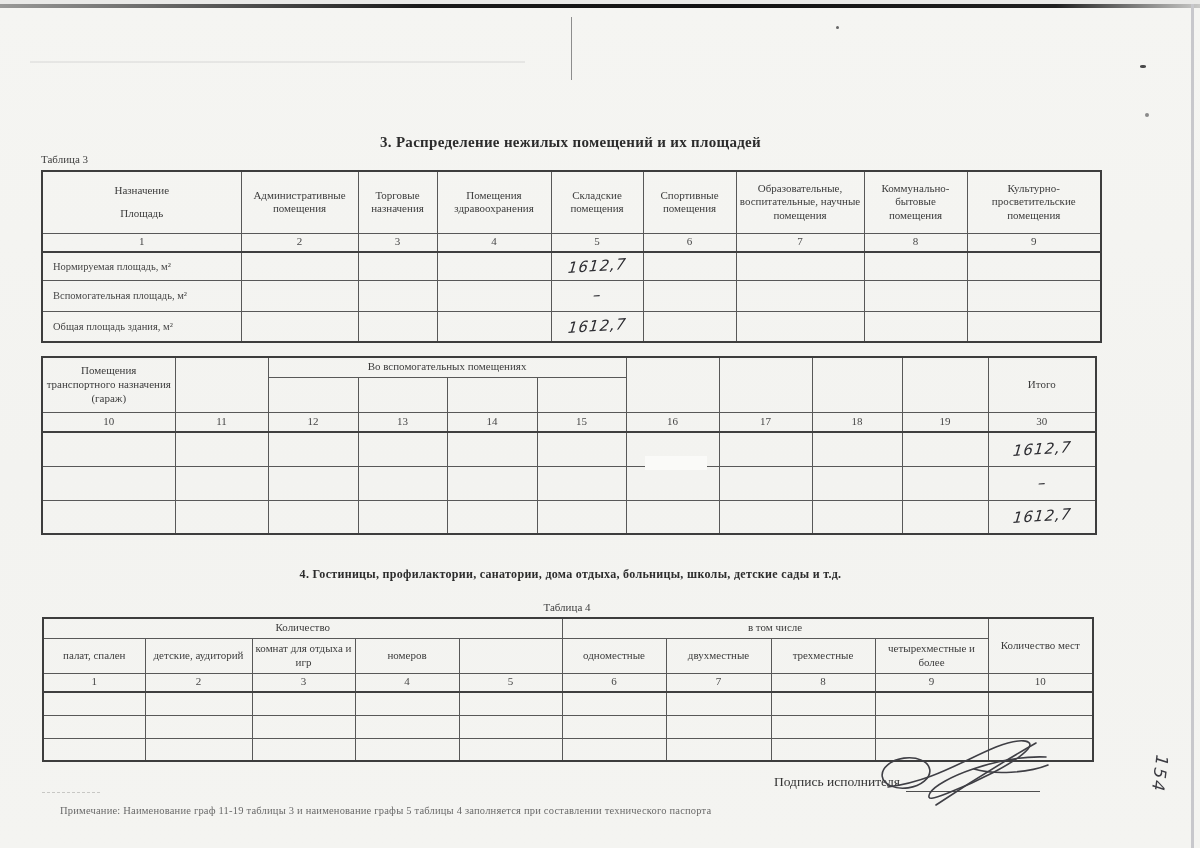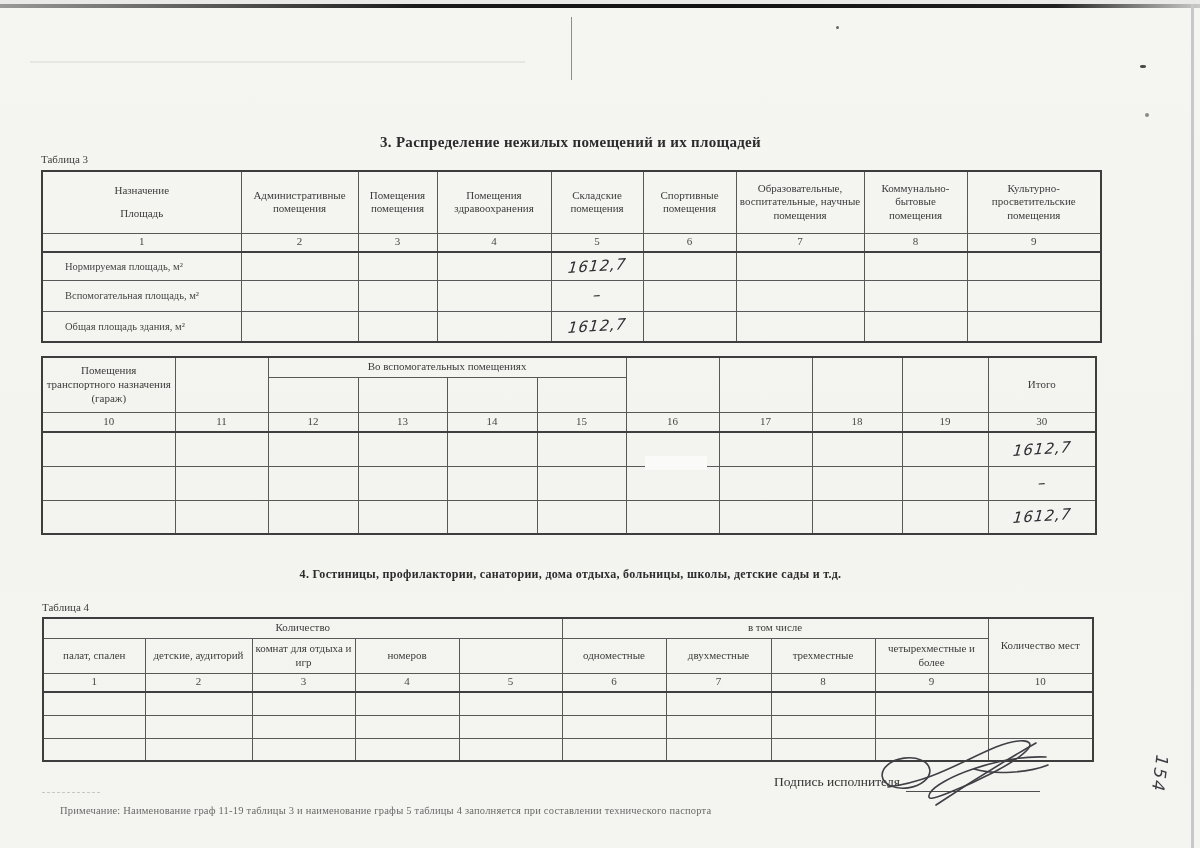--- a/index.html
+++ b/index.html
@@ -9,37 +9,37 @@
         font-family:"Liberation Serif",serif;color:#3b3b3b}
 
   
   table{position:absolute;border-collapse:collapse;table-layout:fixed;border:2px solid #3d3d3d}
   td{border:1px solid #585858;font-size:11px;color:#3c3c3c;text-align:center;
      vertical-align:middle;padding:1px 3px;line-height:1.25;overflow:hidden}
   #t3{left:41px;top:166px;width:1059px}
   #t3c{left:41px;top:352px;width:1054px}
   #t4{left:42px;top:613px;width:1050px}
   tr.num td{font-size:11px;color:#474747;border-bottom:2px solid #3f3f3f;padding:0 2px}
-  td.lbl{text-align:left;padding-left:22px;font-size:10.5px;color:#474747}
+  td.lbl{text-align:left;padding-left:10px;font-size:10.5px;color:#474747}
   .sp{margin-top:9px}
 
   
   .hw{display:inline-block;font-family:"DejaVu Sans",sans-serif;font-style:italic;
       font-size:15px;letter-spacing:1px;color:#2d2d32;transform:rotate(-4deg) skewX(-10deg)}
   .hw-page{position:absolute;left:1130px;top:760px;width:60px;text-align:center;
       font-family:"DejaVu Sans",sans-serif;font-style:italic;font-size:17px;
       letter-spacing:2px;color:#3c3c42;transform:rotate(97deg)}
 
   
   .title{position:absolute;left:41px;width:1059px;text-align:center;font-weight:bold;
          font-size:15px;color:#2c2c2c;letter-spacing:.3px}
   .lab{position:absolute;font-size:11px;color:#3e3e3e}
   .lab.r3{left:41px;top:149px;width:1058px;text-align:left}
   .lab.r3c{left:41px;top:337px;width:1056px;text-align:right}
-  .lab.r4{left:42px;top:597px;width:1050px;text-align:left}
+  .lab.r4{left:42px;top:597px;width:1050px;text-align:center}
 
   .sig-label{position:absolute;left:774px;top:770px;font-size:13.5px;color:#333}
   .sig-line{position:absolute;left:906px;top:787px;width:134px;border-bottom:1.5px solid #4e4e4e}
   .sig-svg{position:absolute;left:878px;top:731px}
   .note{position:absolute;left:60px;top:801px;width:790px;font-size:10.5px;color:#696969;letter-spacing:.2px}
 
   
   .art{position:absolute}
   .top-edge{left:0;top:0;width:1200px;height:4px;
      background:linear-gradient(90deg,rgba(40,40,40,.45) 0%,#1a1a1a 35%,#121212 60%,#202020 88%,rgba(70,70,70,.25) 100%)}
@@ -82,21 +82,21 @@
         <col style="width:103px">
         <col style="width:134px">
     </colgroup>
     <tbody>
         <tr style="height:62px">
       <td>
         <div>Назначение</div>
         <div class="sp">Площадь</div>
       </td>
       <td>Административные помещения</td>
-      <td>Помещения помещения</td>
+      <td>Торговые назначения</td>
       <td>Помещения здравоохранения</td>
       <td>Складские помещения</td>
       <td>Спортивные помещения</td>
       <td>Образовательные, воспитательные, научные помещения</td>
       <td>Коммунально-бытовые помещения</td>
       <td>Культурно-просветительские помещения</td>
     </tr>
     <tr class="num" style="height:19px">
       <td>1</td>
       <td>2</td>

